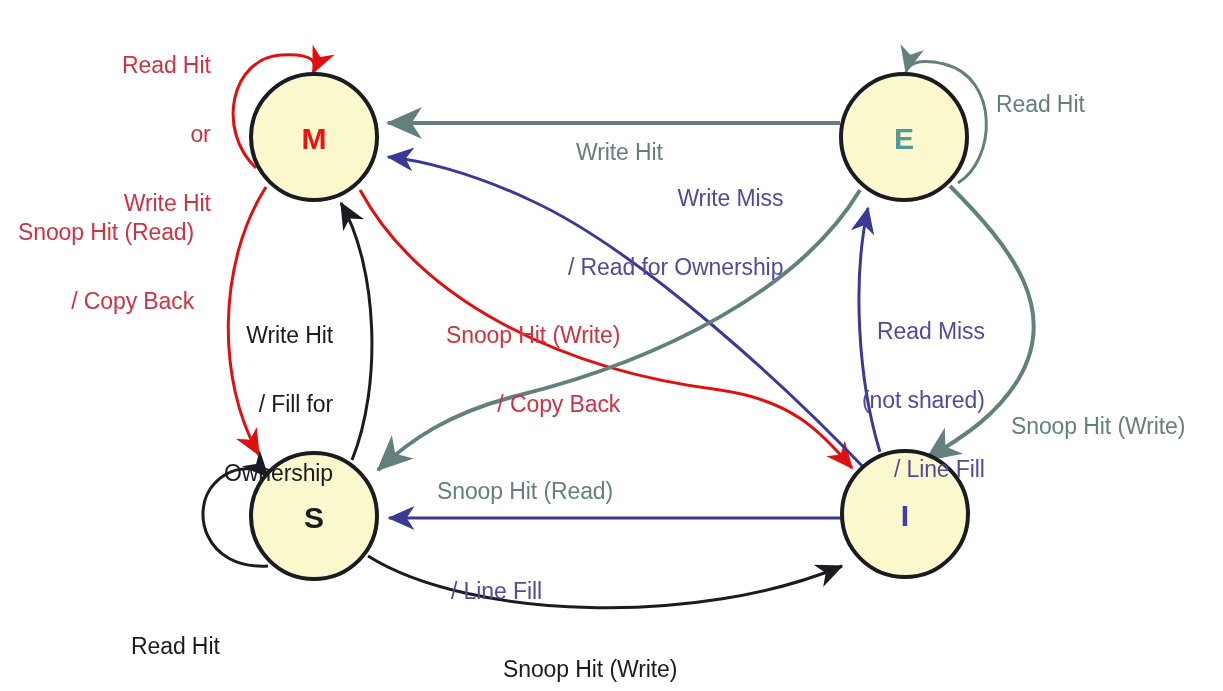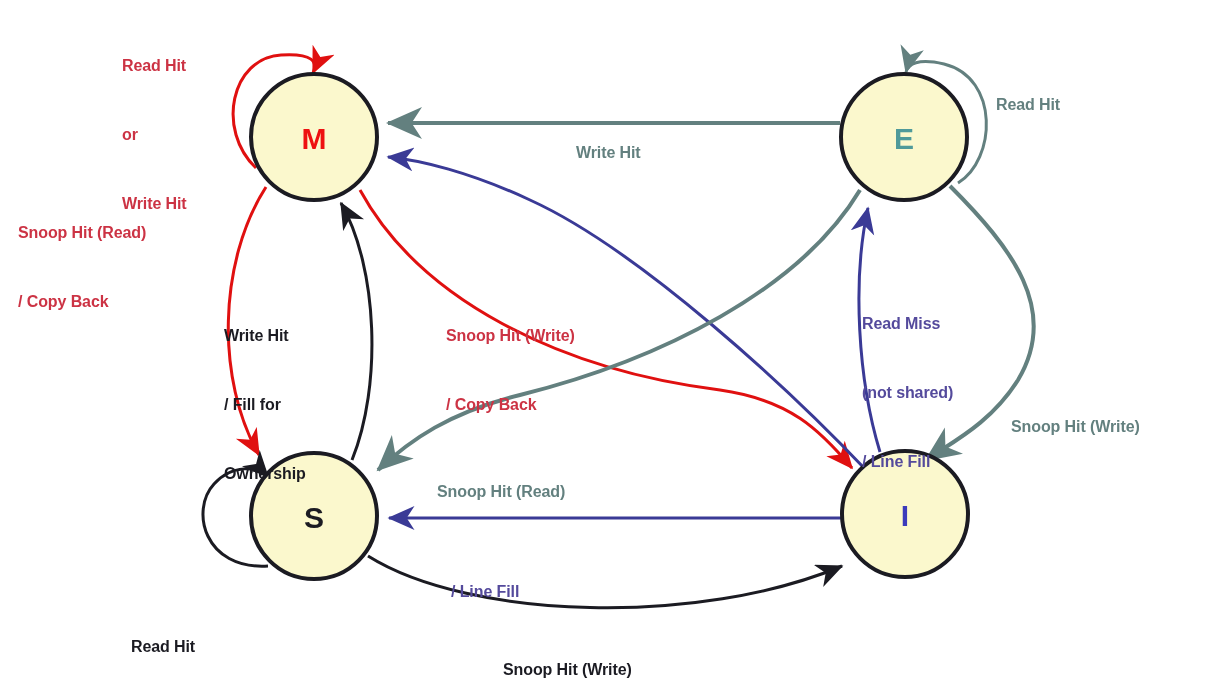--- a/index.html
+++ b/index.html
@@ -28,25 +28,26 @@
   .state-label {
     font-family: "Liberation Sans", sans-serif;
     font-weight: bold;
     font-size: 30px;
     text-anchor: middle;
     dominant-baseline: central;
   }
   .edge-label {
     position: absolute;
     font-family: "Liberation Sans", sans-serif;
-    font-weight: bold;
-    font-size: 16px;
+    font-weight: normal;
+    font-size: 23px;
     line-height: 23px;
     white-space: pre;
     letter-spacing: -0.1px;
+    text-align: right;
   }
   .c-red   { color: #cc3344; }
   .c-teal  { color: #63807f; }
   .c-blue  { color: #544a9c; }
   .c-black { color: #1b1b22; }
 </style>
 </head>
 <body>
 
 <div id="diagram-root">
@@ -122,37 +123,41 @@
 
   <div class="edge-label c-red" style="left:18px; top:175px;">
     <div>Snoop Hit (Read)</div>
     <div>/ Copy Back</div>
   </div>
 
   <div class="edge-label c-teal" style="left:576px; top:95px;">
     <div>Write Hit</div>
   </div>
 
+  <div class="edge-label c-blue" style="left:568px; top:141px;">
+    <div>Write Miss</div>
+    <div>/ Read for Ownership</div>
+  </div>
 
   <div class="edge-label c-teal" style="left:996px; top:47px;">
     <div>Read Hit</div>
   </div>
 
   <div class="edge-label c-black" style="left:224px; top:278px;">
     <div>Write Hit</div>
     <div>/ Fill for</div>
     <div>Ownership</div>
   </div>
 
   <div class="edge-label c-red" style="left:446px; top:278px;">
     <div>Snoop Hit (Write)</div>
     <div>/ Copy Back</div>
   </div>
 
-  <div class="edge-label c-blue" style="left:862px; top:266px;">
+  <div class="edge-label c-blue" style="left:862px; top:274px;">
     <div>Read Miss</div>
     <div>(not shared)</div>
     <div>/ Line Fill</div>
   </div>
 
   <div class="edge-label c-teal" style="left:1011px; top:369px;">
     <div>Snoop Hit (Write)</div>
   </div>
 
   <div class="edge-label c-teal" style="left:437px; top:434px;">

